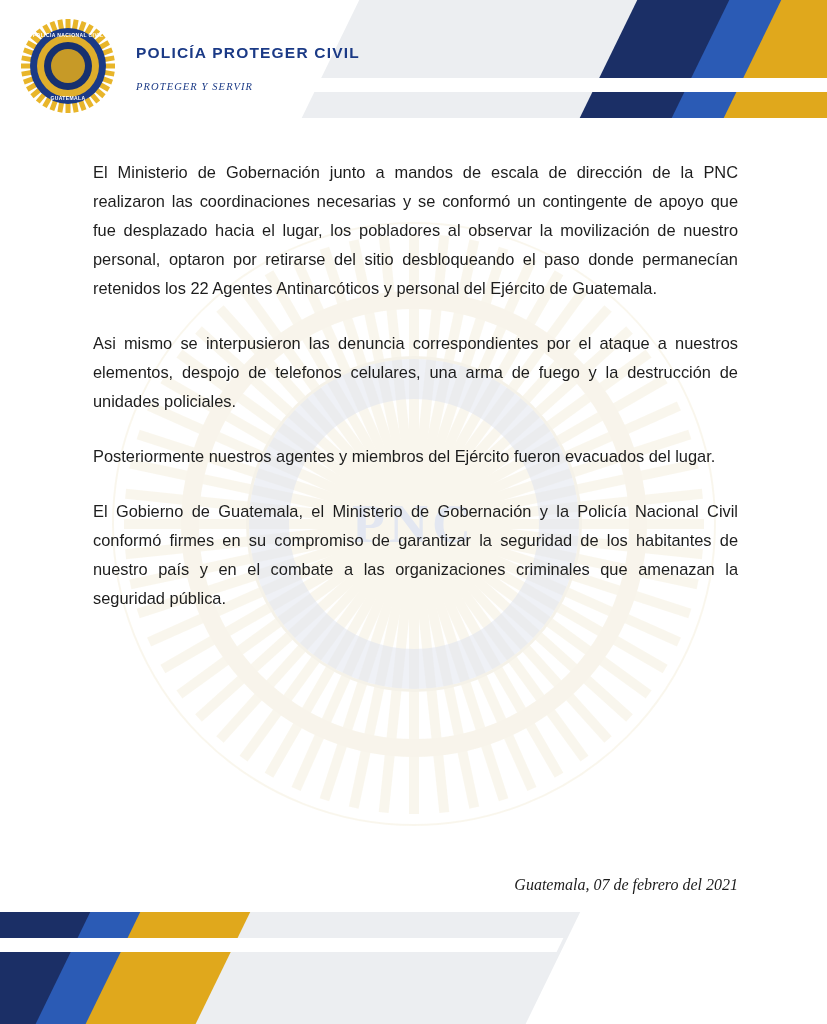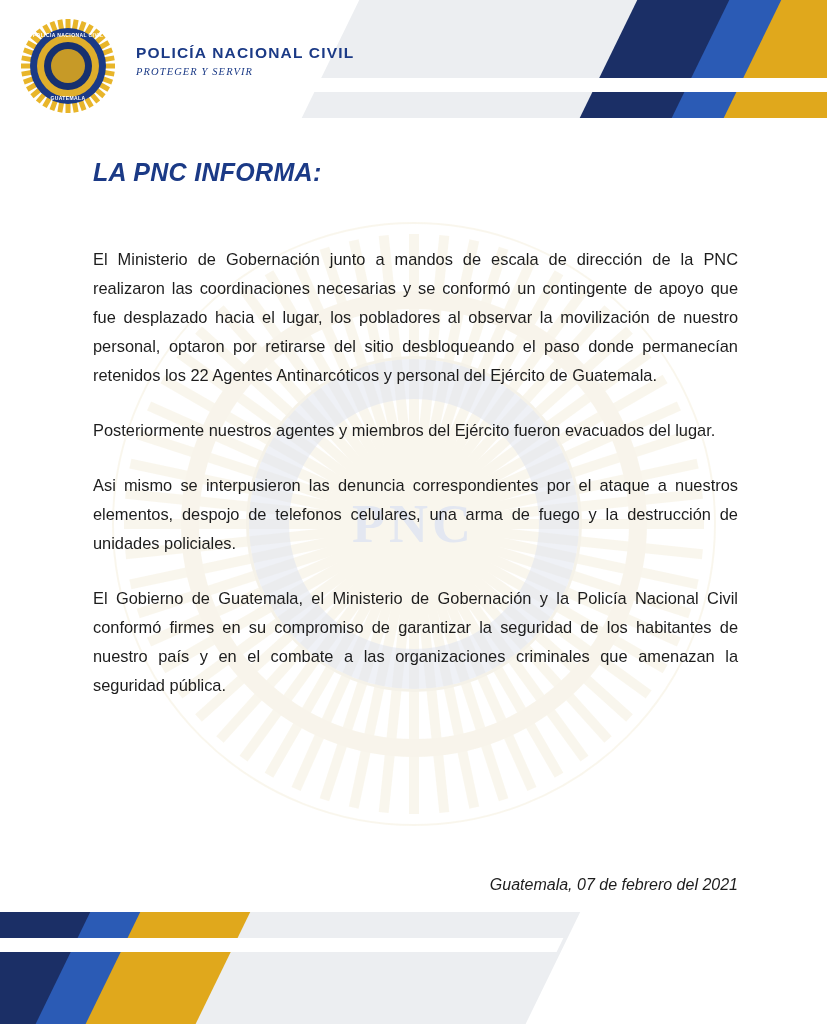--- a/index.html
+++ b/index.html
@@ -146,21 +146,21 @@
     color: #1b3a86;
     font-size: 15.5px;
     font-weight: bold;
     letter-spacing: 1.2px;
   }
   .brand-sub {
     color: #1b3a86;
     font-size: 10.5px;
     font-style: italic;
     letter-spacing: 1.1px;
-    margin-top: 4px;
+    margin-top: 19px;
     font-family: "Liberation Serif", serif;
   }
 
   
   .content {
     position: absolute;
     left: 93px;
     top: 158px;
     width: 645px;
   }
@@ -186,21 +186,21 @@
     font-style: italic;
     margin: 24px 0 0 0;
   }
   .date-line {
     position: absolute;
     right: 0;
     top: 718px;
     color: #1d1d1d;
     font-size: 16px;
     font-style: italic;
-    font-family: Liberation Sans, sans-serif;
+    font-family: Liberation Serif, serif;
   }
 
   
   .footer {
     position: absolute;
     left: 0;
     bottom: 0;
     width: 827px;
     height: 112px;
     overflow: hidden;
@@ -349,30 +349,29 @@
       </div>
     <div class="e-ring e-outer"></div>
     <div class="e-ring e-gold"></div>
     <div class="e-ring e-navy"></div>
     <div class="e-ring e-center"></div>
     <div class="e-label e-label-top">POLICIA NACIONAL CIVIL</div>
     <div class="e-label e-label-bottom">GUATEMALA</div>
   </div>
 
   <div class="brand">
-    <div class="brand-title">POLICÍA NACIONAL CIVIL</div>
+    <div class="brand-title">POLICÍA PROTEGER CIVIL</div>
     <div class="brand-sub">PROTEGER Y SERVIR</div>
   </div>
 
   <div class="content">
-    <h1 class="headline">LA PNC INFORMA:</h1>
 
     <p class="para">El Ministerio de Gobernación junto a mandos de escala de dirección de la PNC realizaron las coordinaciones necesarias y se conformó un contingente de apoyo que fue desplazado hacia el lugar, los pobladores al observar la movilización de nuestro personal, optaron por retirarse del sitio desbloqueando el paso donde permanecían retenidos los 22 Agentes Antinarcóticos y personal del Ejército de Guatemala.</p>
+    <p class="para">Asi mismo se interpusieron las denuncia correspondientes por el ataque a nuestros elementos, despojo de telefonos celulares, una arma de fuego y la destrucción de unidades policiales.</p>
     <p class="para">Posteriormente nuestros agentes y miembros del Ejército fueron evacuados del lugar.</p>
-    <p class="para">Asi mismo se interpusieron las denuncia correspondientes por el ataque a nuestros elementos, despojo de telefonos celulares, una arma de fuego y la destrucción de unidades policiales.</p>
     <p class="para">El Gobierno de Guatemala, el Ministerio de Gobernación y la Policía Nacional Civil  conformó firmes en su compromiso de garantizar la seguridad de los habitantes de nuestro país y en el combate a las organizaciones criminales que amenazan la seguridad pública.</p>
 
 
     <div class="date-line">Guatemala, 07 de febrero del 2021</div>
   </div>
 
   <div class="footer">
     <div class="ftr-shape ftr-navy"></div>
     <div class="ftr-shape ftr-blue"></div>
     <div class="ftr-shape ftr-gold"></div>

